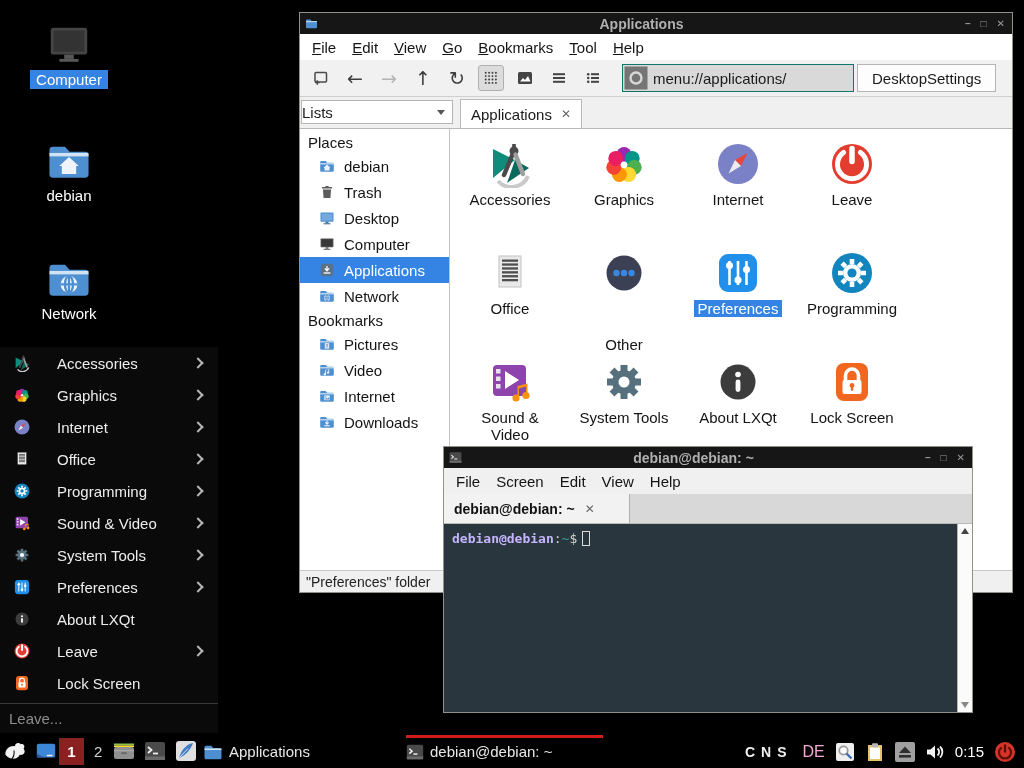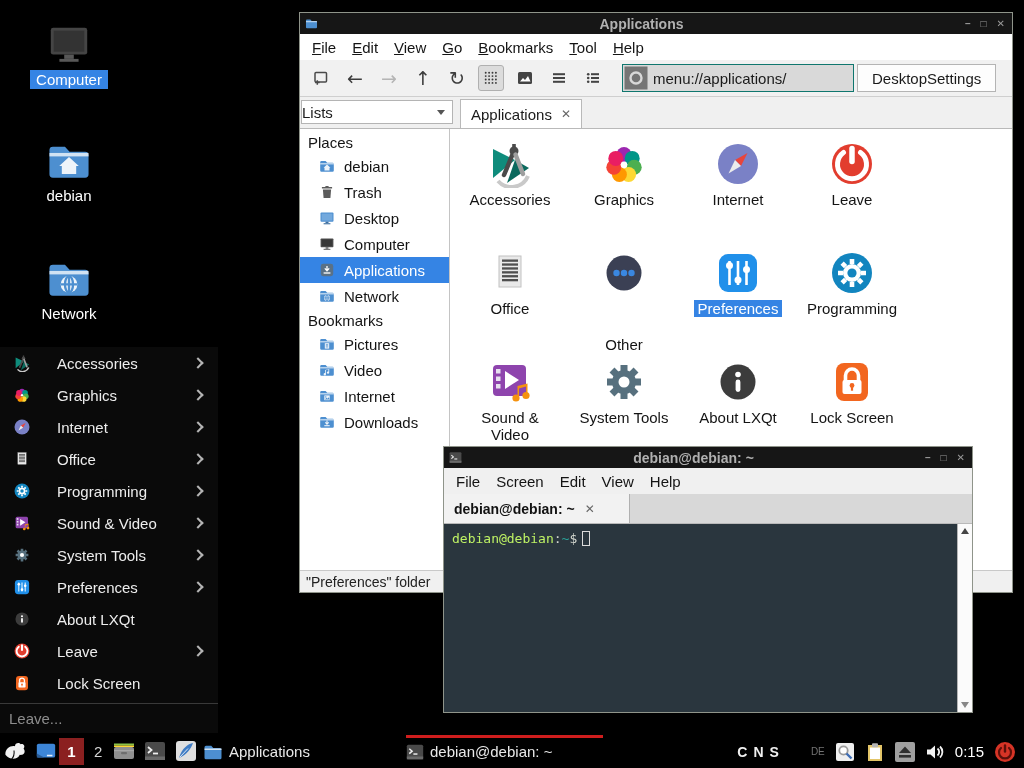--- a/index.html
+++ b/index.html
@@ -46,21 +46,21 @@
 .gcell .glbl{margin-top:3px;font-size:15px;color:#141414;text-align:center;line-height:17px;padding:0 4px;white-space:nowrap}
 .gcell.wrap .glbl{white-space:normal;max-width:80px}
 .gcell.selected .glbl{background:#3584e4;color:#fff}
 .statusbar{height:22px;background:#f0f0f0;border-top:1px solid #c9c9c9;display:flex;align-items:center;padding-left:6px;font-size:14px;color:#222;flex:none}
 
 #term .menubar{background:#f0f0f0}
 .ttabs{height:30px;background:#d8d8d8;display:flex;flex:none;border-bottom:1px solid #b9b9b9}
 .ttab{width:186px;background:#f2f2f2;border-right:1px solid #b0b0b0;display:flex;align-items:center;padding:0 10px;gap:10px;font-size:14px;font-weight:bold;color:#111}
 .termwrap{flex:1;display:flex;min-height:0}
 .termscreen{flex:1;background:#2a363e;padding:6px 0 0 8px;font-family:"DejaVu Sans Mono","Liberation Mono",monospace;font-size:13px;line-height:17px}
-.p-user{color:#bef264;font-weight:normal}
+.p-user{color:#c4b5fd;font-weight:bold}
 .p-w{color:#d3d7cf}
 .p-path{color:#2aa198}
 .cursorbox{display:inline-block;width:8px;height:15px;border:1.5px solid #dcdcdc;vertical-align:-3px;margin-left:5px}
 .tscroll{width:15px;background:#fbfbfb;border-left:1px solid #b5b5b5;position:relative;flex:none}
 .tscroll .ua{position:absolute;top:4px;left:3px;width:0;height:0;border-left:4px solid transparent;border-right:4px solid transparent;border-bottom:6px solid #444}
 .tscroll .da{position:absolute;bottom:4px;left:3px;width:0;height:0;border-left:4px solid transparent;border-right:4px solid transparent;border-top:6px solid #888}
 
 #startmenu{position:absolute;left:0;top:347px;width:218px;height:386px;background:#0a0a0a;display:flex;flex-direction:column}
 .smitem{height:32px;display:flex;align-items:center;flex:none}
 .smitem .si{width:18px;height:18px;margin-left:13px;display:flex;flex:none}
@@ -70,21 +70,21 @@
 
 #taskbar{position:absolute;left:0;top:735px;width:1024px;height:33px;background:#000}
 .titem{position:absolute;display:flex;align-items:center}
 .wsbox{width:25px;height:27px;background:#8b2020;color:#fff;font-weight:bold;font-size:15px;display:flex;align-items:center;justify-content:center}
 .wsnum{color:#d5d5d5;font-size:15px}
 .task{gap:6px;color:#e8e8e8;font-size:15px;height:33px}
 .task .tlbl{white-space:nowrap;overflow:hidden}
 .task.active::before{content:"";position:absolute;left:0;top:0;width:100%;height:2.5px;background:#cf1d1d}
 #tray{position:absolute;right:0;top:0;height:33px;display:flex;align-items:center}
 .trayletter{color:#f0f0f0;font-weight:bold;font-size:14px;margin-right:6px}
-.klayout{color:#737373;font-size:10px;margin-left:26px}
+.klayout{color:#f9a8d4;font-size:16px;margin-left:10px}
 .trayicon{display:flex;margin-left:10px}
 .clock{color:#fff;font-size:15px;margin-left:10px}
 </style>
 </head>
 <body>
 
 <div id="desktop-icons">
     <div class="dicon selected" style="left: 14px; top: 22px;">
       <div class="ic">
         <svg width="46" height="46" viewBox="0 0 48 48" xmlns="http://www.w3.org/2000/svg">

